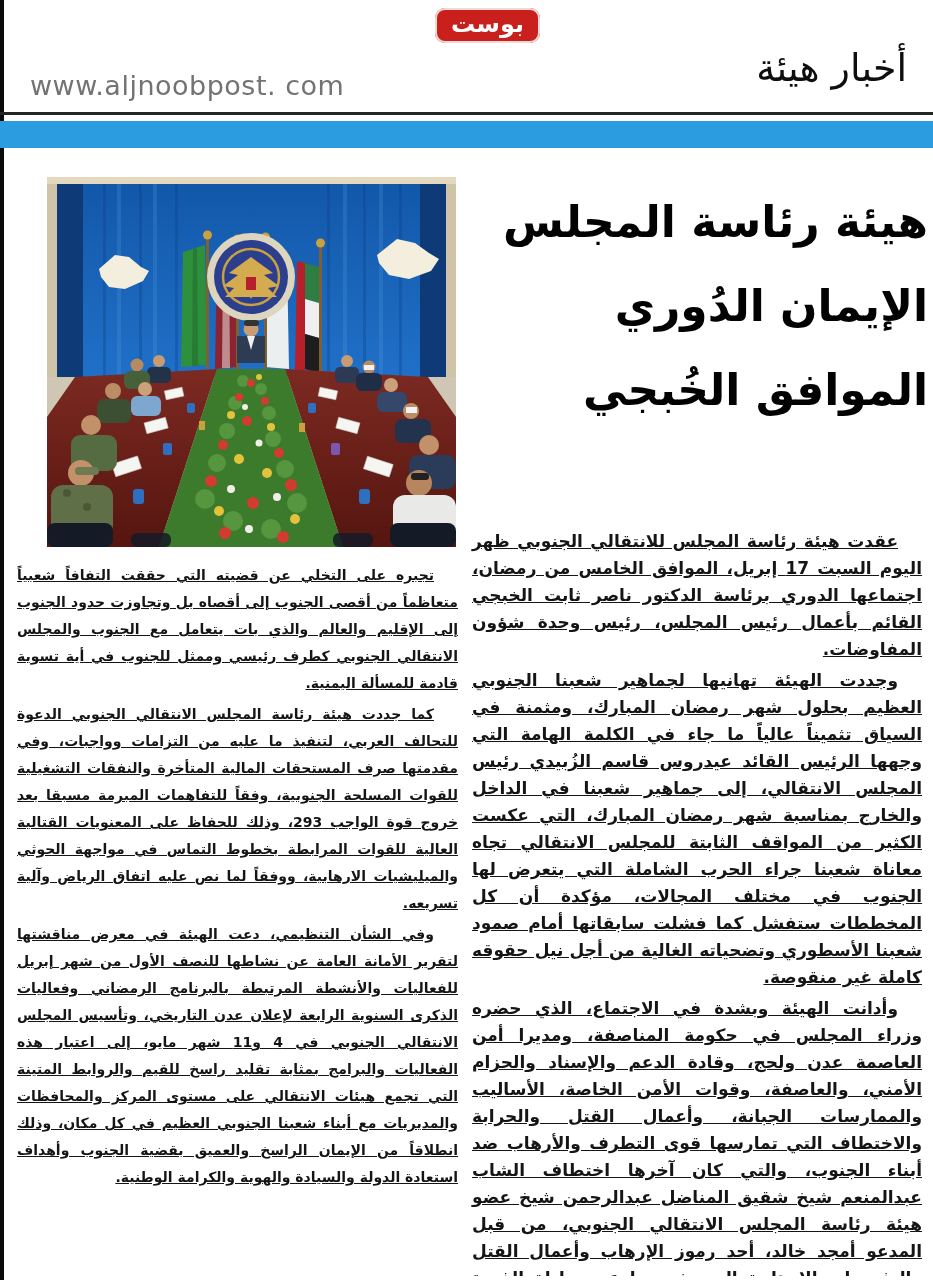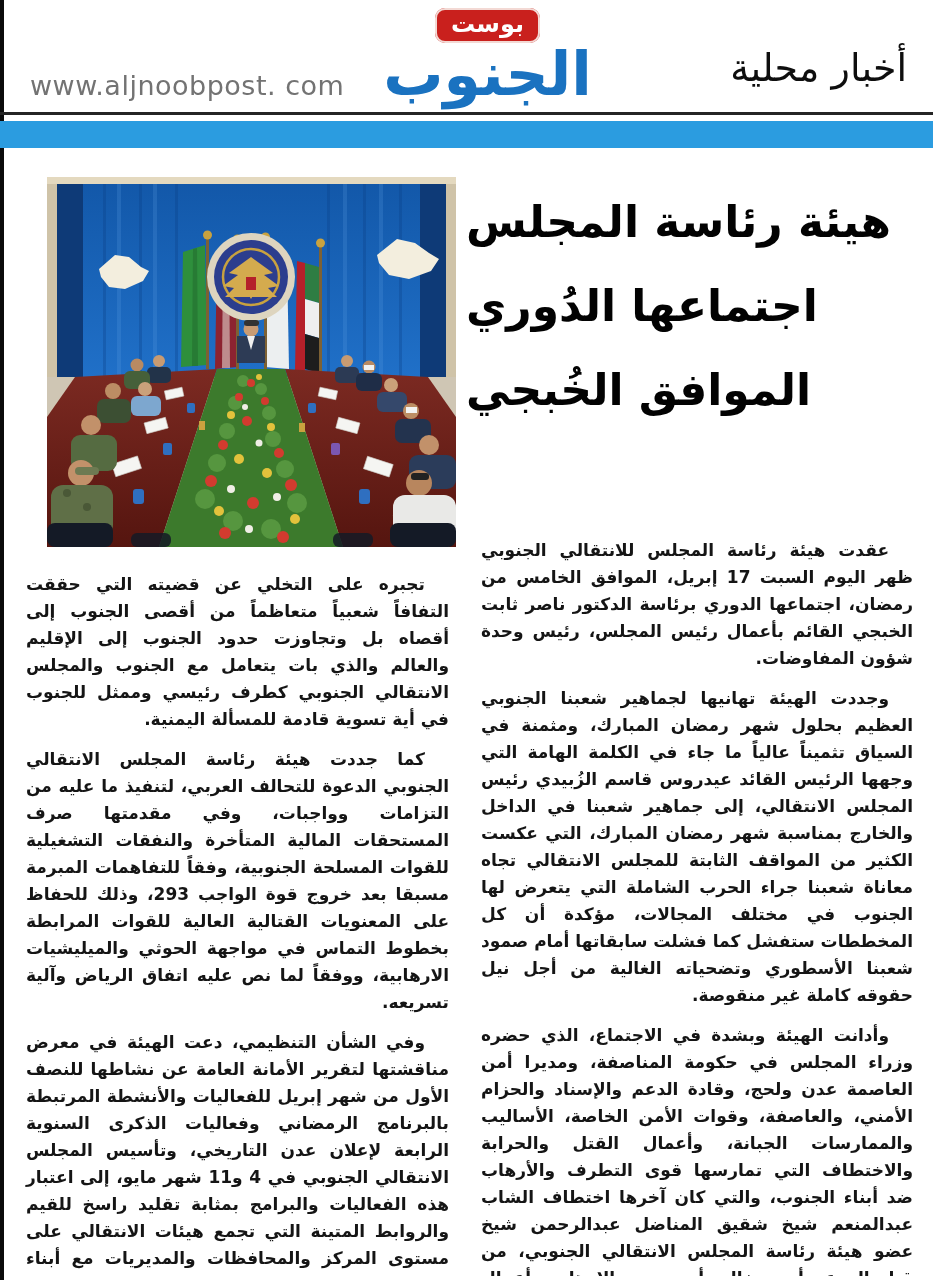--- a/index.html
+++ b/index.html
@@ -23,47 +23,46 @@
   .header-rule { position:absolute; left:0; top:112px; width:933px; height:3px; background:#242424; }
   .accent-bar  { position:absolute; left:0; top:121px; width:933px; height:27px; background:#2b9ce0; }
 
   
   .photo { position:absolute; left:47px; top:177px; width:409px; height:370px; margin:0; }
   .photo svg { display:block; width:100%; height:100%; }
 
   
   .headline {
     position:absolute; left:466px; top:180px; width:462px; margin:0;
-    direction:rtl; text-align:left; color:#020202;
+    direction:rtl; text-align:right; color:#020202;
     font-size:44px; font-weight:bold; line-height:84px;
   }
   .headline-line { white-space:nowrap; }
 
   
   .col {
     position:absolute; direction:rtl; text-align:justify;
     color:#151515; font-weight:bold; overflow:hidden;
   }
-  .col p { margin:13px; padding:0; text-indent:24px; }
+  .col p { margin:4px; padding:0; text-indent:24px;text-decoration:underline; }
   .col-right { left:468px; top:524px; width:458px; height:752px; font-size:17px; line-height:27px; }
-  .col-left  { left:13px;  top:558px; width:449px; height:712px; font-size:17px; line-height:27px; }
+  .col-left  { left:13px;  top:558px; width:449px; height:712px; font-size:14px; line-height:27px; }
 </style>
 </head>
 <body>
 
 <div class="page">
   <div class="left-border"></div>
 
   <header>
     <div class="site-url">www.aljnoobpost. com</div>
     <div class="logo">
       <div class="logo-badge">بوست</div>
-      <div class="logo-main">الجنوب</div>
     </div>
-    <div class="section-label">أخبار محلية</div>
+    <div class="section-label">أخبار هيئة</div>
   </header>
 
   <div class="header-rule"></div>
   <div class="accent-bar"></div>
 
   <figure class="photo">
     <svg viewBox="0 0 409 370" preserveAspectRatio="none">
       <defs>
         <linearGradient id="wall" x1="0" y1="0" x2="0" y2="1">
           <stop offset="0" stop-color="#1257a8"></stop>
@@ -253,21 +252,21 @@
         <rect x="0" y="346" width="66" height="24" rx="8"></rect>
         <rect x="343" y="346" width="66" height="24" rx="8"></rect>
         <rect x="84" y="356" width="40" height="14" rx="6" opacity="0.85"></rect>
         <rect x="286" y="356" width="40" height="14" rx="6" opacity="0.85"></rect>
       </g>
     </svg>
   </figure>
 
   <h1 class="headline">
       <div class="headline-line">هيئة رئاسة المجلس</div>
-      <div class="headline-line">اجتماعها الدُوري</div>
+      <div class="headline-line">الإيمان الدُوري</div>
       <div class="headline-line">الموافق الخُبجي</div>
     </h1>
 
   <section class="col col-right" dir="rtl">
       <p class="body-p">عقدت هيئة رئاسة المجلس للانتقالي الجنوبي ظهر اليوم السبت 17 إبريل، الموافق الخامس من رمضان، اجتماعها الدوري برئاسة الدكتور ناصر ثابت الخبجي القائم بأعمال رئيس المجلس، رئيس وحدة شؤون المفاوضات.</p>
       <p class="body-p">وجددت الهيئة تهانيها لجماهير شعبنا الجنوبي العظيم بحلول شهر رمضان المبارك، ومثمنة في السياق تثميناً عالياً ما جاء في الكلمة الهامة التي وجهها الرئيس القائد عيدروس قاسم الزُبيدي رئيس المجلس الانتقالي، إلى جماهير شعبنا في الداخل والخارج بمناسبة شهر رمضان المبارك، التي عكست الكثير من المواقف الثابتة للمجلس الانتقالي تجاه معاناة شعبنا جراء الحرب الشاملة التي يتعرض لها الجنوب في مختلف المجالات، مؤكدة أن كل المخططات ستفشل كما فشلت سابقاتها أمام صمود شعبنا الأسطوري وتضحياته الغالية من أجل نيل حقوقه كاملة غير منقوصة.</p>
       <p class="body-p">وأدانت الهيئة وبشدة في الاجتماع، الذي حضره وزراء المجلس في حكومة المناصفة، ومديرا أمن العاصمة عدن ولحج، وقادة الدعم والإسناد والحزام الأمني، والعاصفة، وقوات الأمن الخاصة، الأساليب والممارسات الجبانة، وأعمال القتل والحرابة والاختطاف التي تمارسها قوى التطرف والأرهاب ضد أبناء الجنوب، والتي كان آخرها اختطاف الشاب عبدالمنعم شيخ شقيق المناضل عبدالرحمن شيخ عضو هيئة رئاسة المجلس الانتقالي الجنوبي، من قبل المدعو أمجد خالد، أحد رموز الإرهاب وأعمال القتل والتفجيرات الإرهابية التي شهدتها عدن طيلة الفترة الماضية.</p>
     </section>
 
   <section class="col col-left" dir="rtl">

